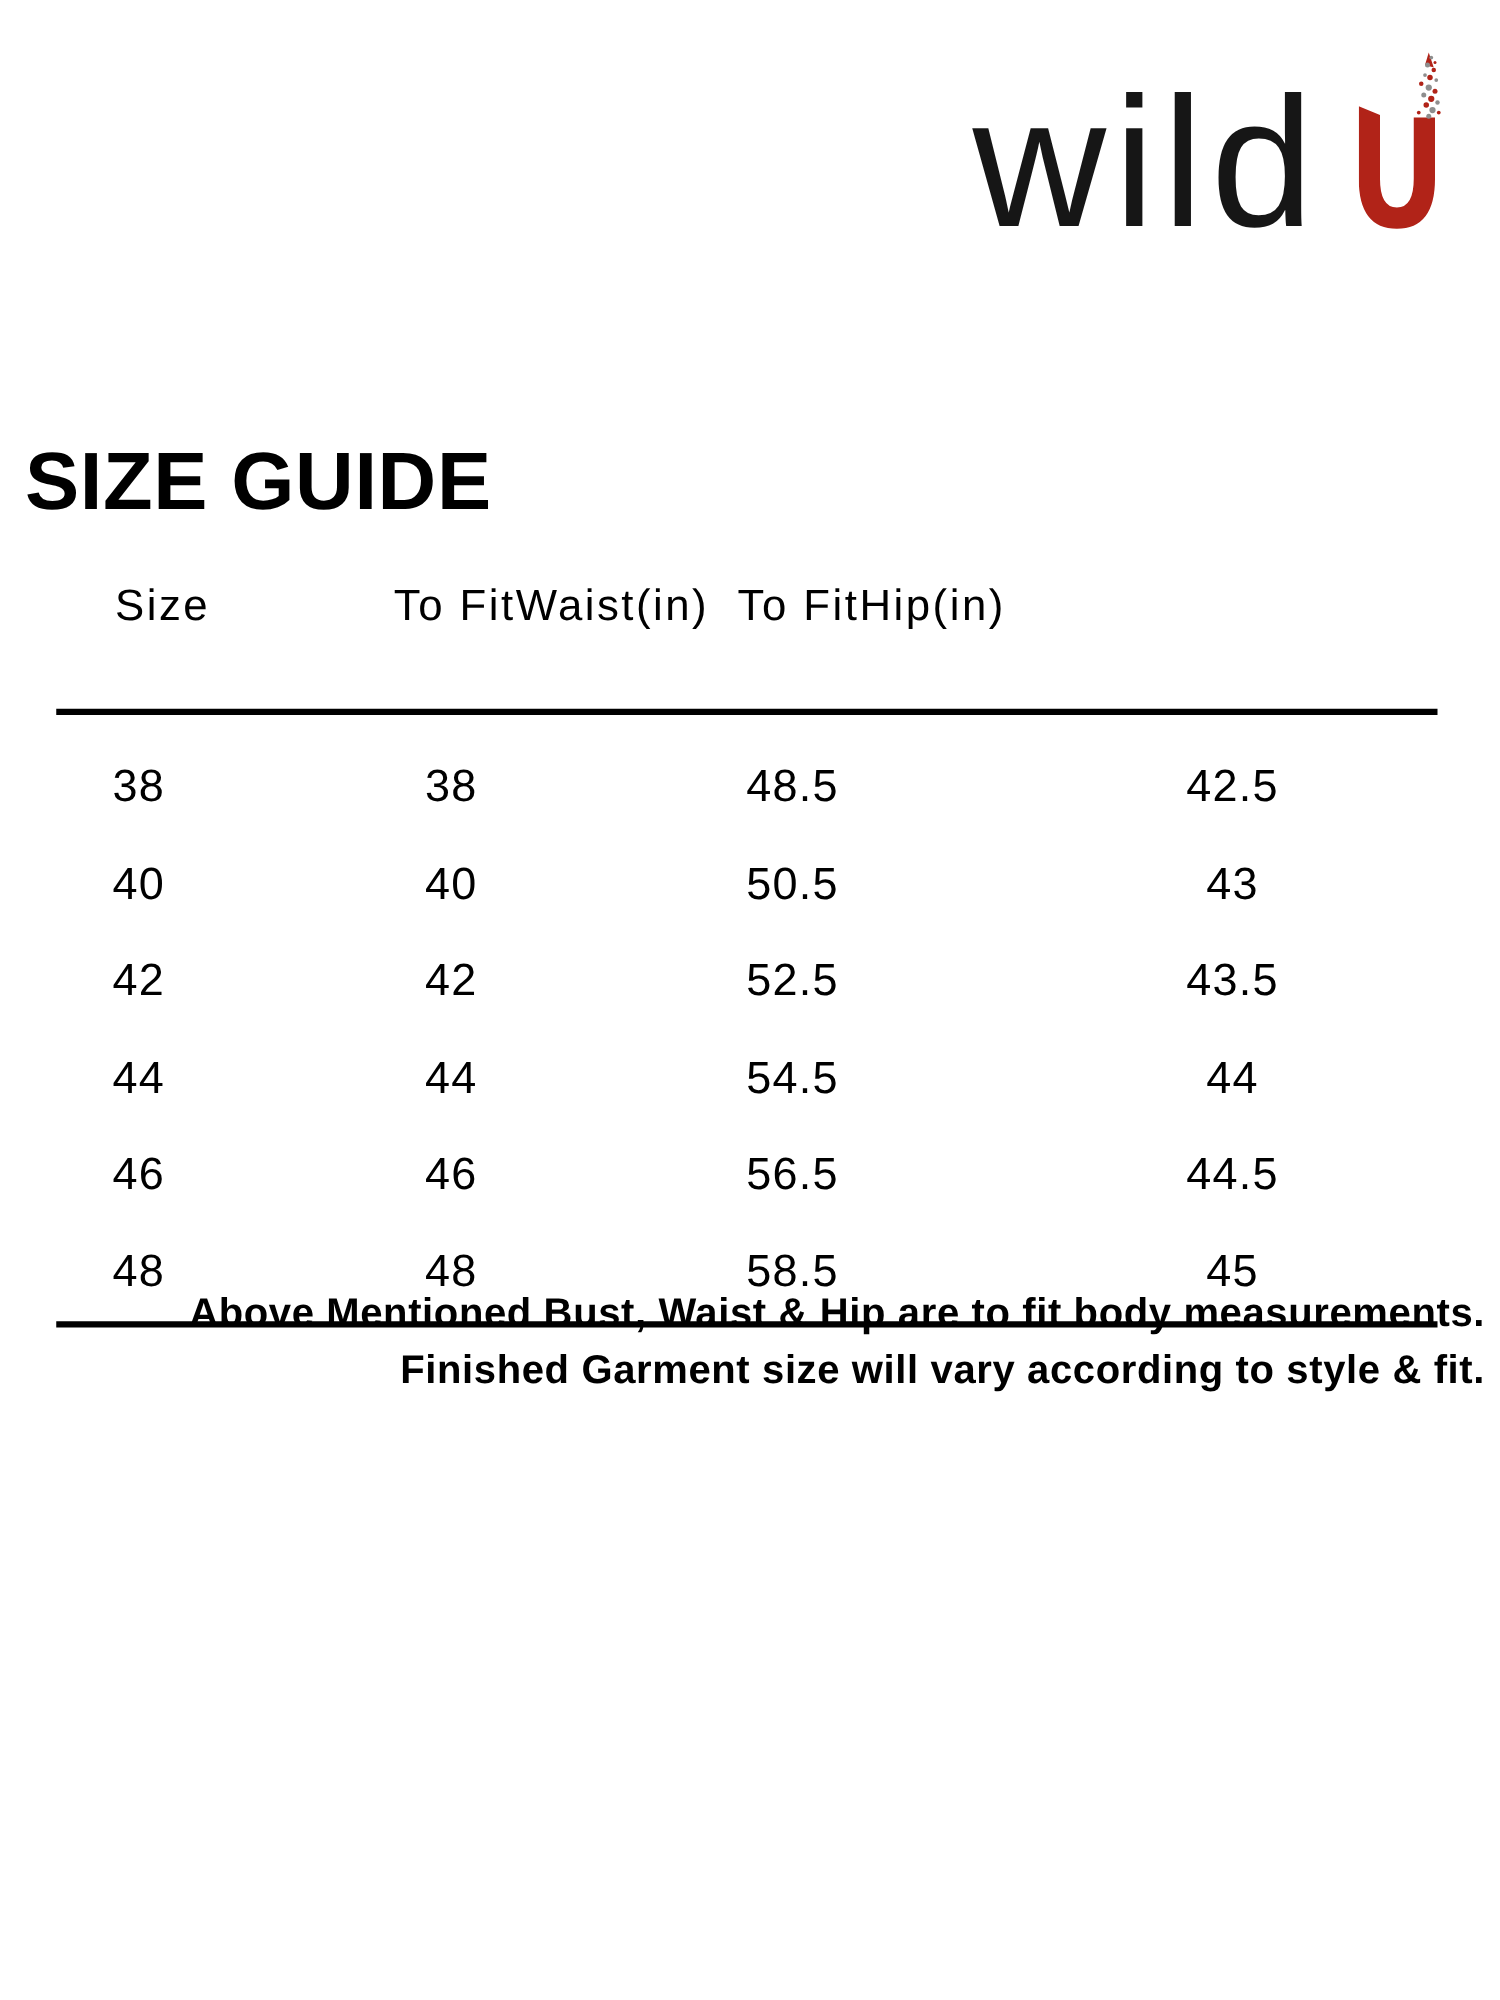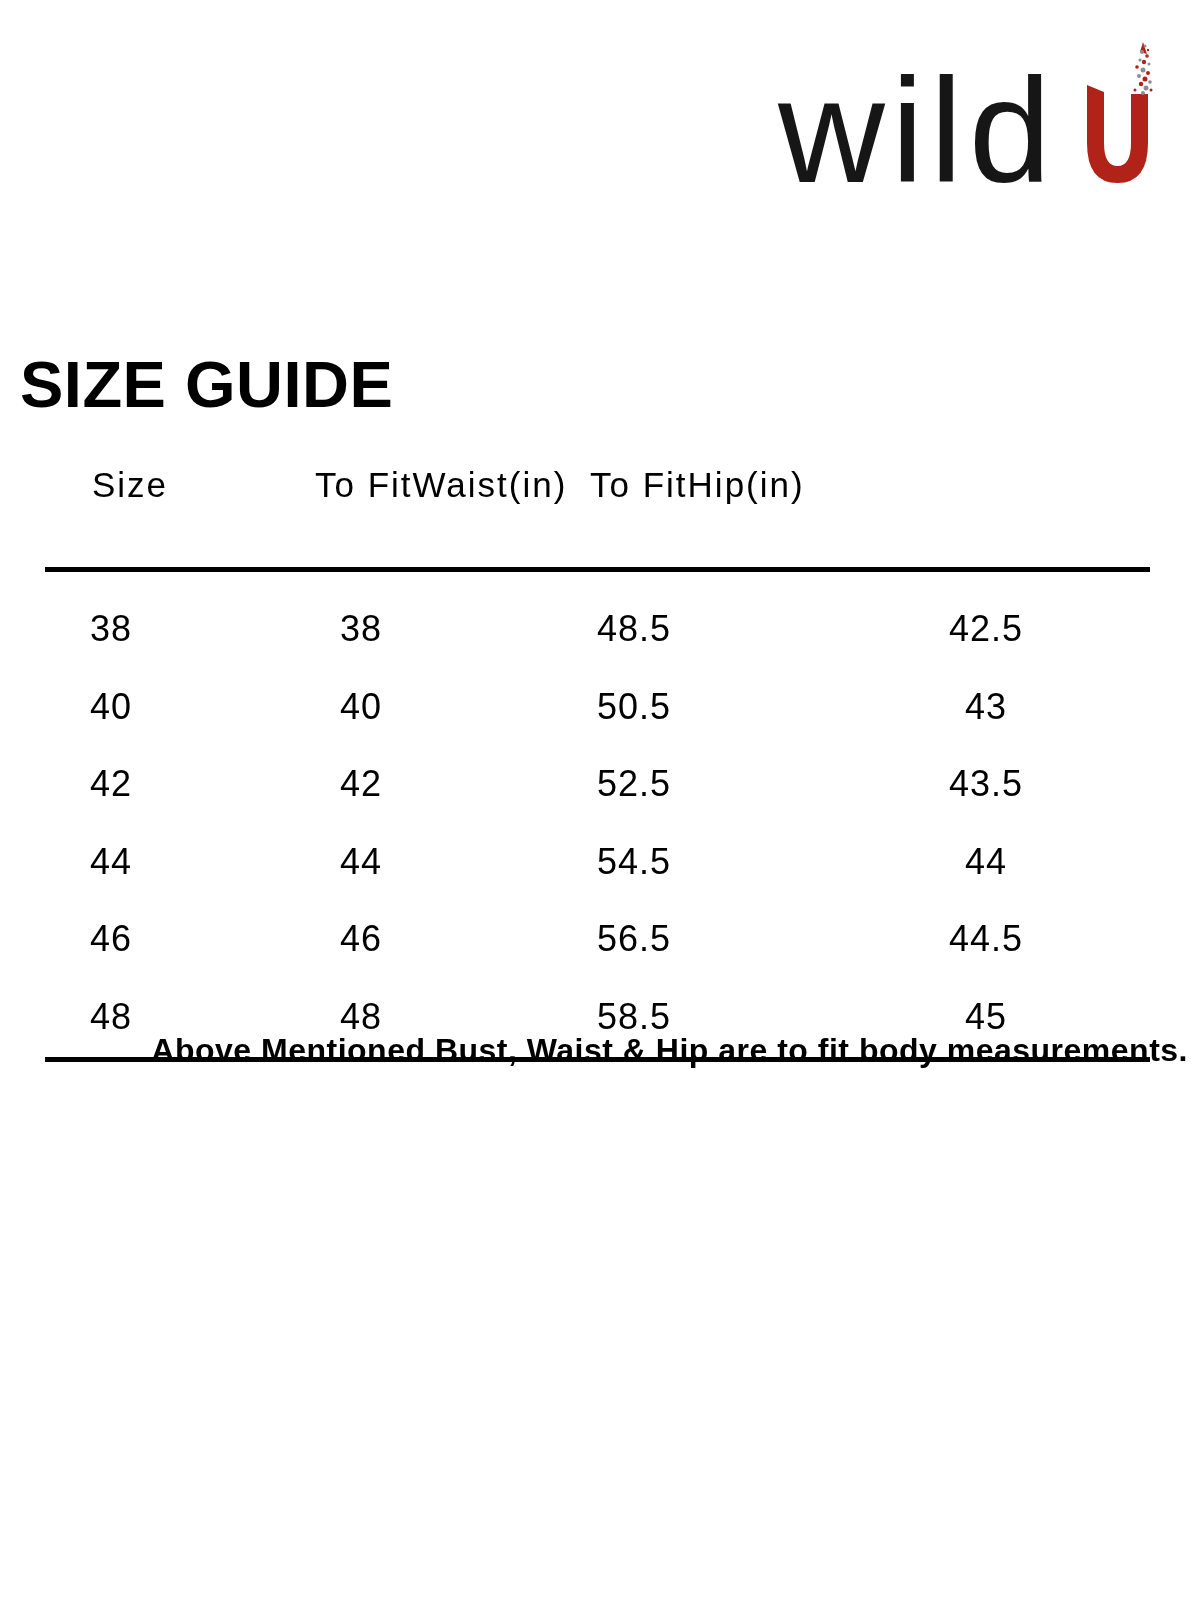--- a/index.html
+++ b/index.html
@@ -164,15 +164,16 @@
   </div>
   <div class="t-row r5">
     <span class="cell c1">48</span>
     <span class="cell c2">48</span>
     <span class="cell c3">58.5</span>
     <span class="cell c4">45</span>
   </div>
 
   <div class="footnote">
     <span>Above Mentioned Bust, Waist &amp; Hip are to fit body measurements.</span>
+    <span>Finished Garment size will vary according to style &amp; fit.</span>
   </div>
 
 </div>
 
 </body></html>

